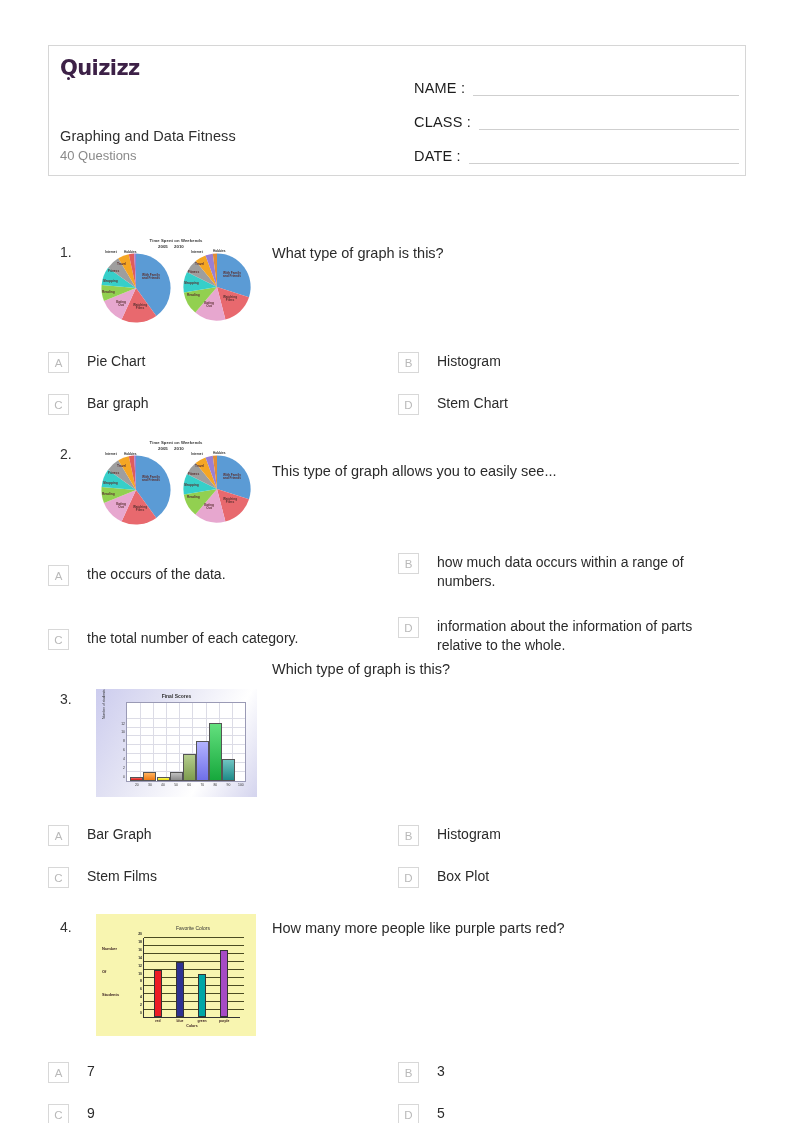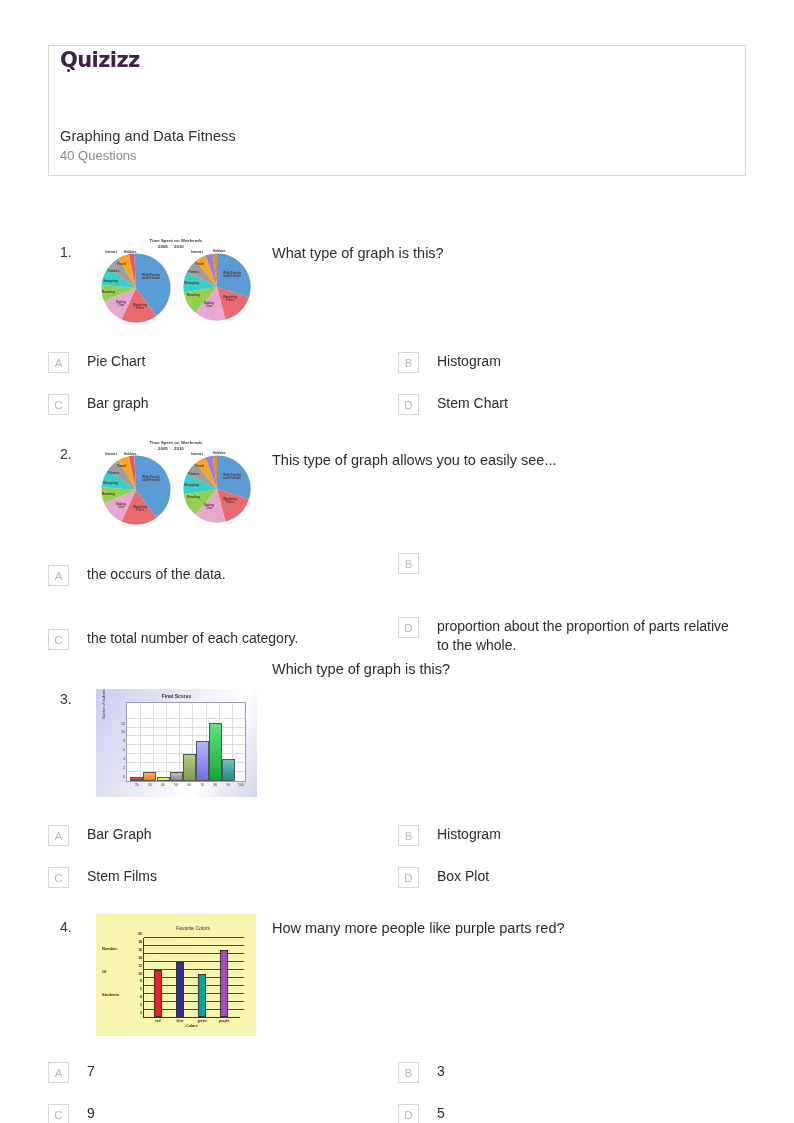--- a/index.html
+++ b/index.html
@@ -23,21 +23,21 @@
     top: 45px;
     width: 698px;
     height: 131px;
     border: 1px solid #d6d6d6;
     box-sizing: border-box;
     background: #fff;
   }
   .header-left {
     position: absolute;
     left: 11px;
-    top: 4px;
+    top: 12px;
     width: 350px;
   }
   .logo {
     font-size: 21px;
     font-weight: bold;
     letter-spacing: -0.6px;
     color: #3d2147;
     font-family: "DejaVu Sans", sans-serif;
     line-height: 1;
     display: inline-block;
@@ -295,20 +295,34 @@
 <div class="header-card">
   <div class="header-left">
     <div class="logo">
       <span>Quizizz</span>
       <span class="dot"></span>
     </div>
   </div>
   <div class="quiz-title">Graphing and Data Fitness</div>
   <div class="quiz-sub">40 Questions</div>
 
+  <div class="field-rows">
+    <div class="field-row">
+      <span class="field-label">NAME :</span>
+      <span class="field-line"></span>
+    </div>
+    <div class="field-row">
+      <span class="field-label">CLASS :</span>
+      <span class="field-line"></span>
+    </div>
+    <div class="field-row">
+      <span class="field-label">DATE  :</span>
+      <span class="field-line"></span>
+    </div>
+  </div>
 </div>
 
 <div class="q-block">
   <div class="q-num" style="top:244px">1.</div>
   <div class="q-text" style="top:244px">What type of graph is this?</div>
   <div class="q-img" style="top:238px">
     <div class="pie-fig">
       <div class="fig-title">Time Spent on Weekends</div>
       <div class="pie-year y1">2005</div>
       <div class="pie-year y2">2010</div>
@@ -376,21 +390,21 @@
     <span class="opt-text">Bar graph</span>
   </div>
   <div class="opt" style="left:398px; top:394px;">
     <span class="opt-letter">D</span>
     <span class="opt-text">Stem Chart</span>
   </div>
 </div>
 
 <div class="q-block">
   <div class="q-num" style="top:446px">2.</div>
-  <div class="q-text" style="top:451px">This type of graph allows you to easily see...</div>
+  <div class="q-text" style="top:462px">This type of graph allows you to easily see...</div>
   <div class="q-img" style="top:440px">
     <div class="pie-fig">
       <div class="fig-title">Time Spent on Weekends</div>
       <div class="pie-year y1">2005</div>
       <div class="pie-year y2">2010</div>
       <div class="pie-wrap left">
         <svg width="72" height="72" viewBox="0 0 100 100">
           <g transform="translate(50,50)">
             <path d="M0,0 L0,-48 A48,48 0 0,1 28.2,38.8 Z" fill="#5b9bd5"></path>
             <path d="M0,0 L28.2,38.8 A48,48 0 0,1 -20.0,43.6 Z" fill="#e8696e"></path>
@@ -439,28 +453,29 @@
       </div>
     </div>
   </div>
 
   <div class="opt" style="left:48px; top:565px;">
     <span class="opt-letter">A</span>
     <span class="opt-text">the occurs of the data.</span>
   </div>
   <div class="opt" style="left:398px; top:553px;">
     <span class="opt-letter">B</span>
+    <span class="opt-text">how much data occurs within a range of numbers.</span>
   </div>
   <div class="opt" style="left:48px; top:629px;">
     <span class="opt-letter">C</span>
     <span class="opt-text">the total number of each category.</span>
   </div>
   <div class="opt" style="left:398px; top:617px;">
     <span class="opt-letter">D</span>
-    <span class="opt-text">proportion about the proportion of parts relative to the whole.</span>
+    <span class="opt-text">information about the information of parts relative to the whole.</span>
   </div>
 </div>
 
 <div class="q-block">
   <div class="q-num" style="top:691px">3.</div>
   <div class="q-text" style="top:660px">Which type of graph is this?</div>
   <div class="q-img" style="top:689px">
     <div class="hist-fig">
       <div class="hist-title">Final Scores</div>
       <div class="hist-ylab">Number of students</div>

